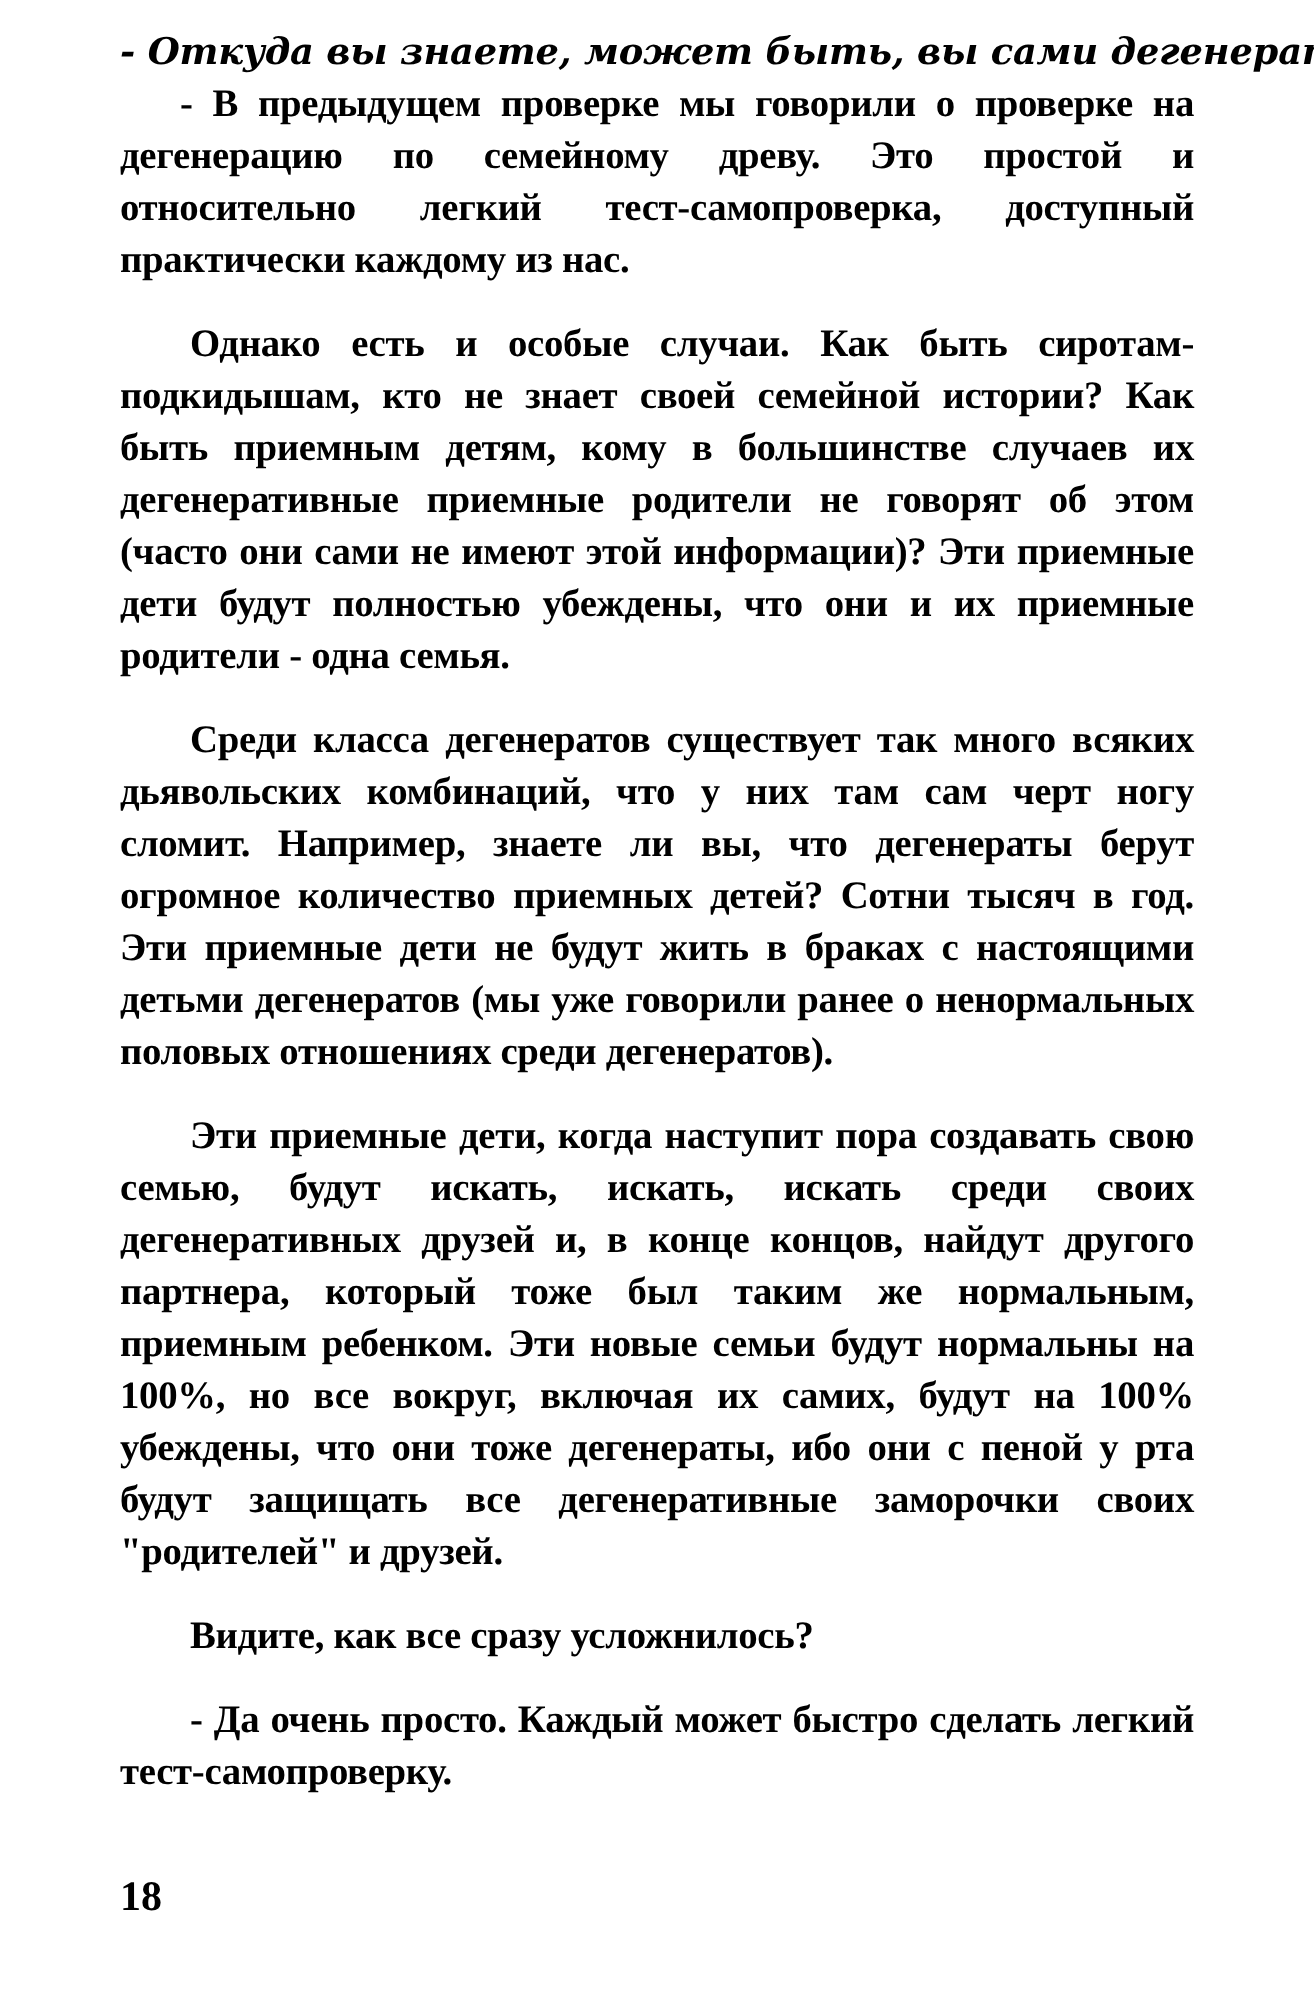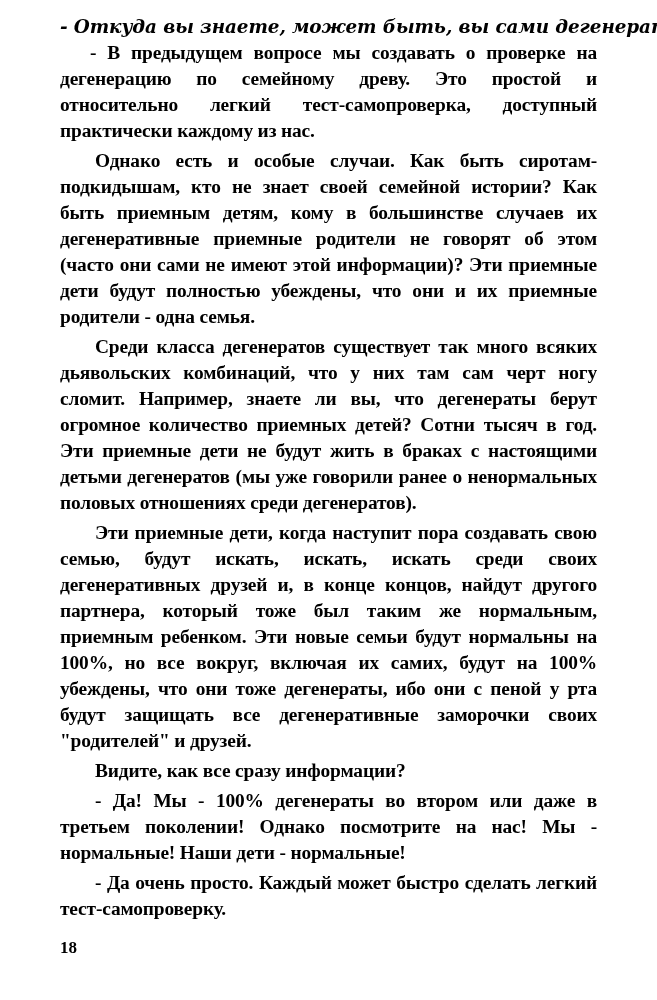--- a/index.html
+++ b/index.html
@@ -47,54 +47,53 @@
     text-indent: 35px;
     letter-spacing: -0.15px;
     word-spacing: 0px;
     -webkit-hyphens: none;
     hyphens: none;
   }
   .para.first {
     text-indent: 30px;
   }
   .para + .para {
-    margin-top: 4px;
+    margin-top: 16px;
   }
   .page-number {
     position: absolute;
     left: 60px;
     top: 938px;
     font-family: "Liberation Serif", "DejaVu Serif", serif;
     font-weight: bold;
-    font-size: 17px;
+    font-size: 21px;
     line-height: 20px;
     color: #000000;
   }
 </style>
 </head>
 <body>
 
 <div class="page">
 
   <div class="text-block">
 
     <h1 class="heading">- Откуда вы знаете, может быть, вы сами дегенерат?</h1>
 
-    <p class="para first">- В предыдущем вопросе мы создавать о проверке на дегенерацию по семейному древу. Это простой и относительно легкий тест-самопроверка, доступный практически каждому из нас.</p>
+    <p class="para first">- В предыдущем проверке мы говорили о проверке на дегенерацию по семейному древу. Это простой и относительно легкий тест-самопроверка, доступный практически каждому из нас.</p>
 
     <p class="para">Однако есть и особые случаи. Как быть сиротам-подкидышам, кто не знает своей семейной истории? Как быть приемным детям, кому в большинстве случаев их дегенеративные приемные родители не говорят об этом (часто они сами не имеют этой информации)? Эти приемные дети будут полностью убеждены, что они и их приемные родители - одна семья.</p>
 
     <p class="para">Среди класса дегенератов существует так много всяких дьявольских комбинаций, что у них там сам черт ногу сломит. Например, знаете ли вы, что дегенераты берут огромное количество приемных детей? Сотни тысяч в год. Эти приемные дети не будут жить в браках с настоящими детьми дегенератов (мы уже говорили ранее о ненормальных половых отношениях среди дегенератов).</p>
 
     <p class="para">Эти приемные дети, когда наступит пора создавать свою семью, будут искать, искать, искать среди своих дегенеративных друзей и, в конце концов, найдут другого партнера, который тоже был таким же нормальным, приемным ребенком. Эти новые семьи будут нормальны на 100%, но все вокруг, включая их самих, будут на 100% убеждены, что они тоже дегенераты, ибо они с пеной у рта будут защищать все дегенеративные заморочки своих "родителей" и друзей.</p>
 
-    <p class="para">Видите, как все сразу информации?</p>
+    <p class="para">Видите, как все сразу усложнилось?</p>
 
 
-    <p class="para">- Да! Мы - 100% дегенераты во втором или даже в третьем поколении! Однако посмотрите на нас! Мы - нормальные! Наши дети - нормальные!</p>
 
 
     <p class="para">- Да очень просто. Каждый может быстро сделать легкий тест-самопроверку.</p>
 
   </div>
 
   <div class="page-number">18</div>
 
 </div>
 

